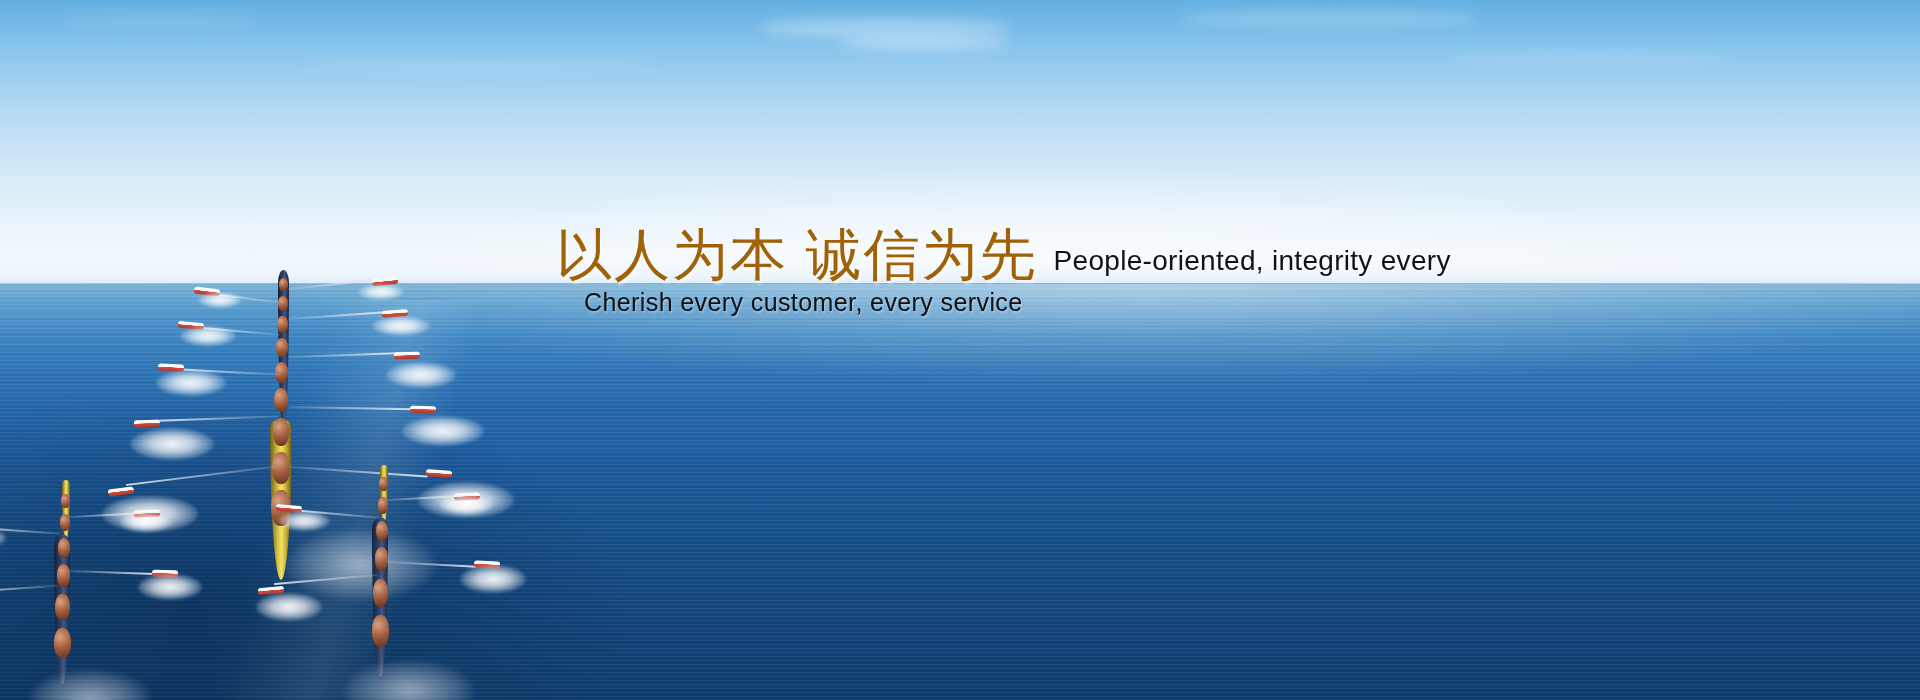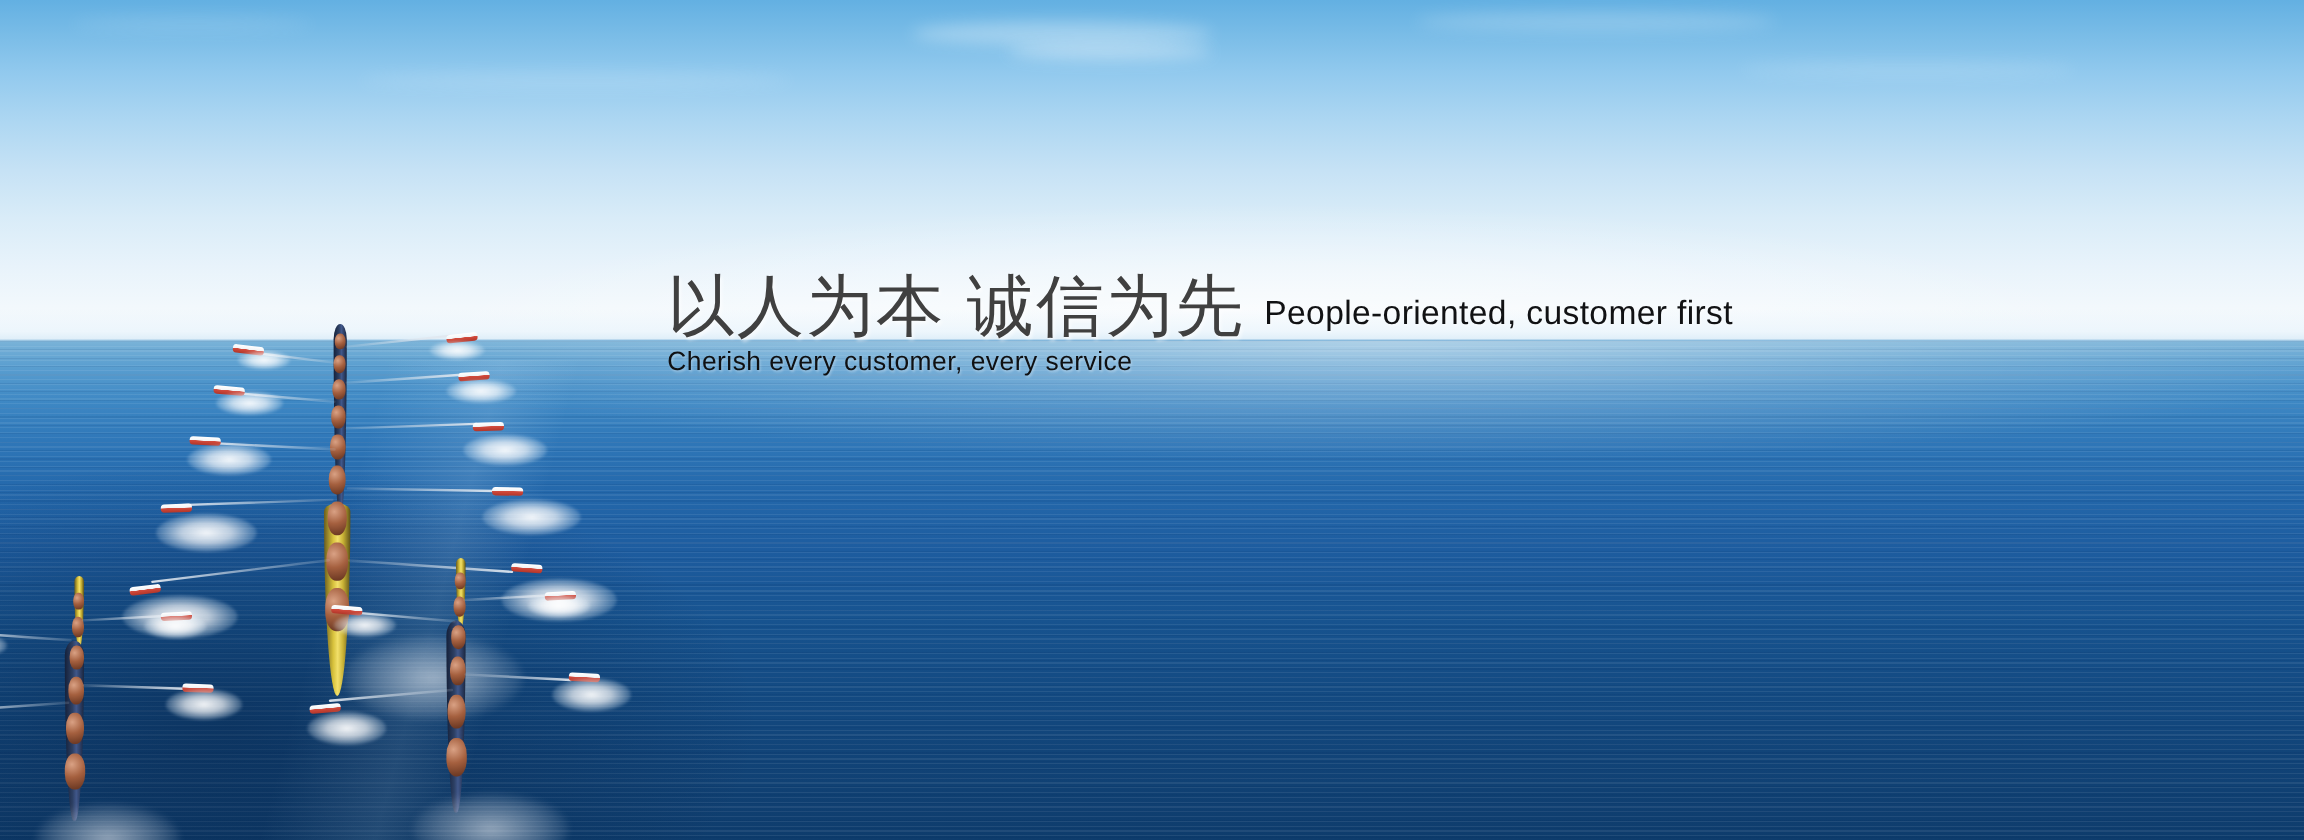--- a/index.html
+++ b/index.html
@@ -205,21 +205,21 @@
   .headline-row {
     display: flex;
     align-items: flex-end;
     gap: 16px;
     white-space: nowrap;
   }
   .headline-cn {
     font-size: 56px;
     line-height: 1.06;
     font-weight: 400;
-    color: #404040;
+    color: #a16207;
     letter-spacing: 2px;
     text-shadow: 2px 3px 3px rgba(255,255,255,0.55),
                  0 1px 0 rgba(255,255,255,0.35);
   }
   .headline-en {
     font-size: 28px;
     font-weight: 400;
     color: #111214;
     letter-spacing: .3px;
     padding-bottom: 7px;
@@ -229,26 +229,27 @@
     margin-top: 16px;
     font-size: 37px;
     font-weight: 700;
     color: #0a0a0c;
     letter-spacing: 1px;
     white-space: nowrap;
     text-shadow: 2px 2px 3px rgba(255,255,255,0.35);
   }
   .sub-en {
     margin-top: 4px;
-    font-size: 22px;
+    font-size: 25px;
     font-weight: 400;
     color: #0f1012;
     letter-spacing: .4px;
     white-space: nowrap;
     text-shadow: 1px 2px 2px rgba(255,255,255,0.30);
+    margin-left: 28px;
   }
 </style>
 </head>
 <body>
 
 <div class="banner">
 
   <div class="sky"></div>
   <div class="sky-glow"></div>
   <div class="cloud c1"></div>
@@ -366,18 +367,18 @@
       <div class="splash" style="left:-52px; top:46px;  width:52px; height:20px;"></div>
       <div class="splash" style="left:-74px; top:128px; width:66px; height:28px;"></div>
       <div class="foam-trail" style="left:14px; top:196px; width:130px; height:60px;"></div>
     </div>
 
   </div>
 
   <div class="copy">
     <div class="headline-row">
       <div class="headline-cn">以人为本 诚信为先</div>
-      <div class="headline-en">People-oriented, customer first</div>
+      <div class="headline-en">People-oriented, integrity every</div>
     </div>
     <div class="sub-en">Cherish every customer, every service</div>
   </div>
 
 </div>
 
 </body></html>

